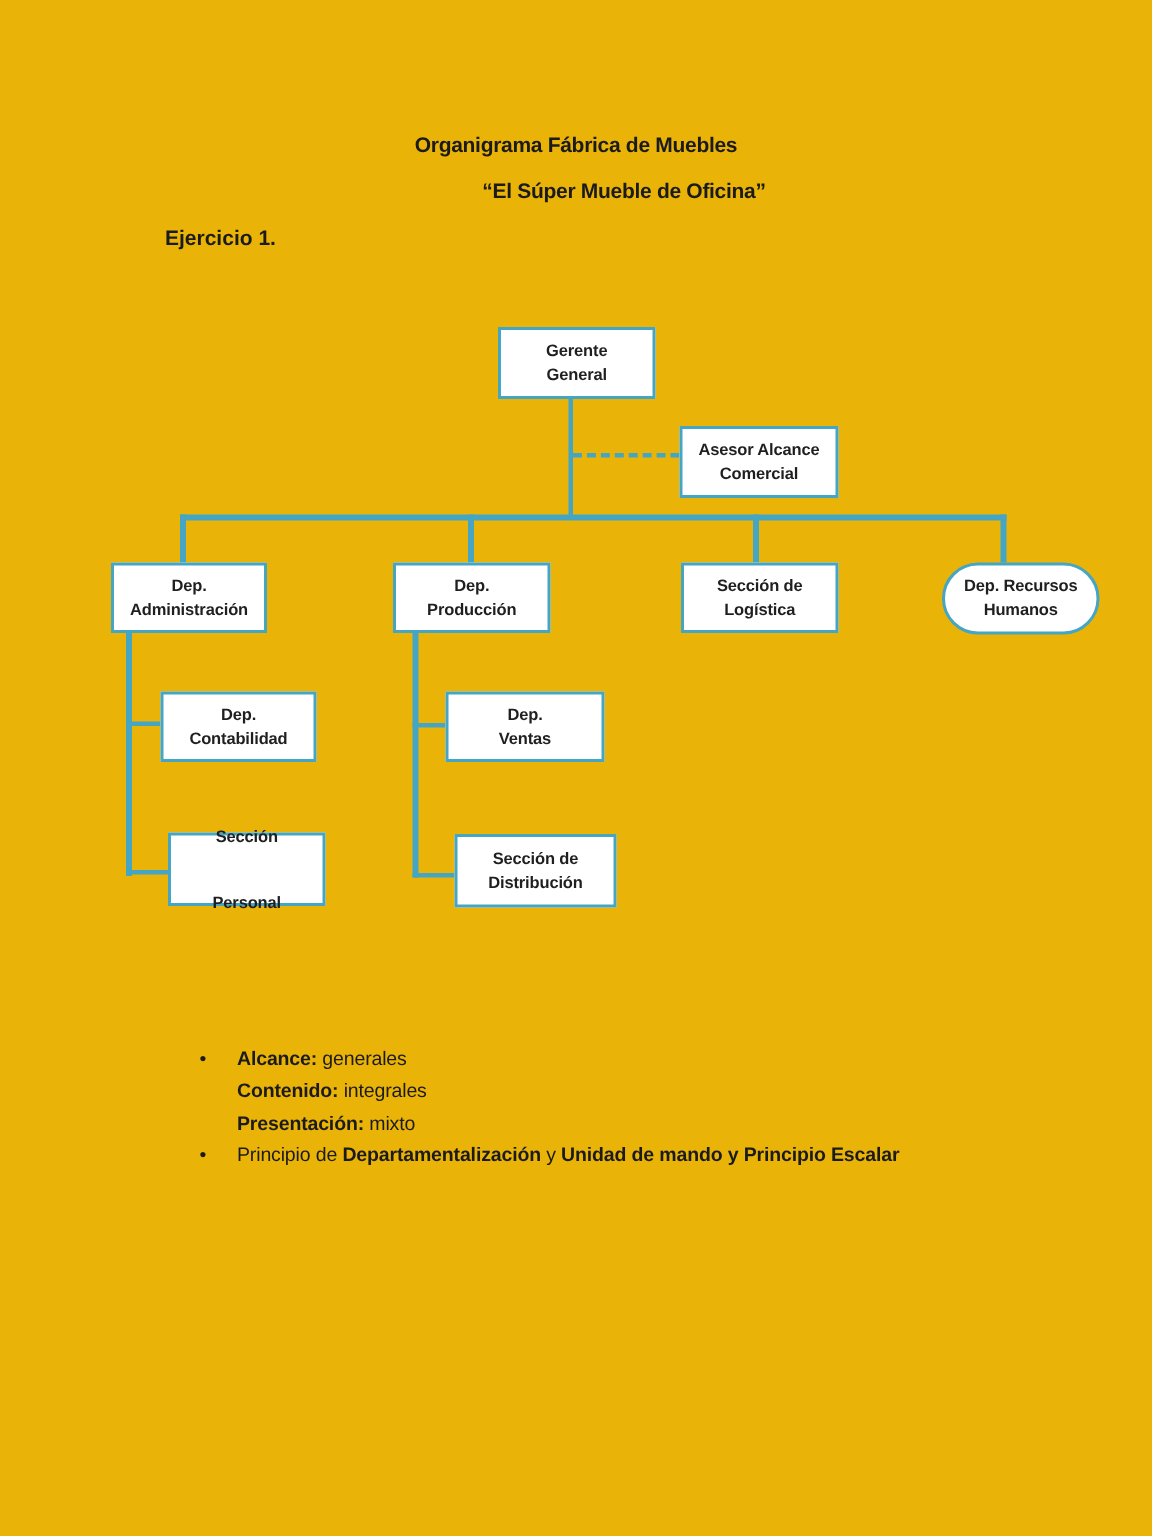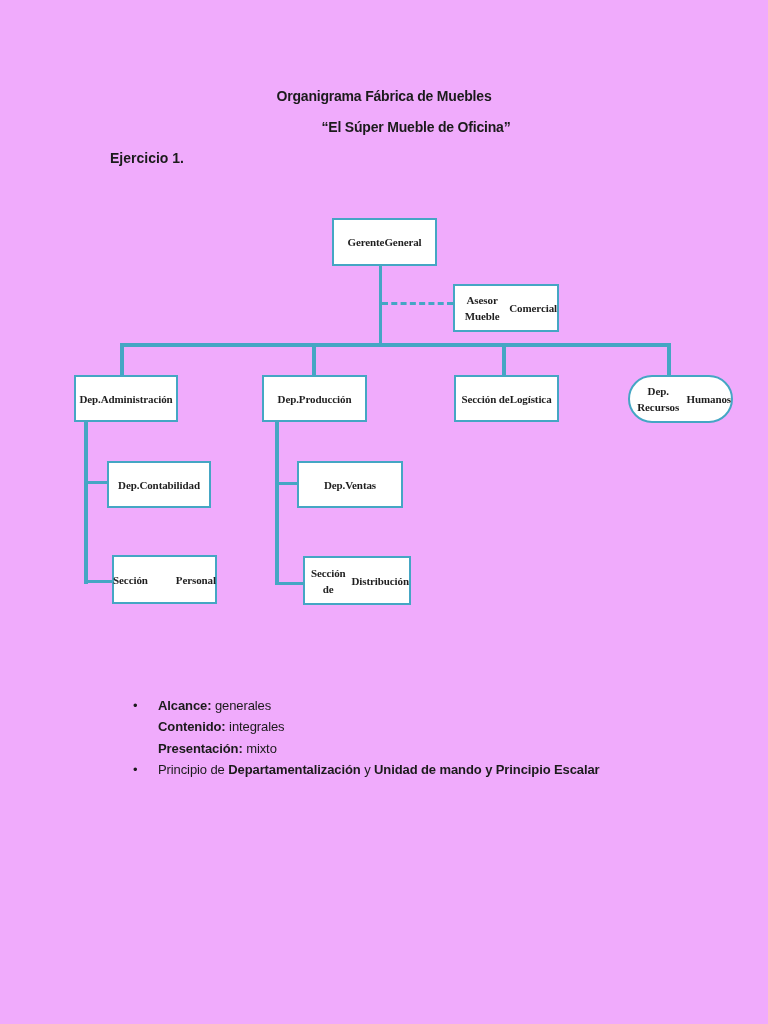--- a/index.html
+++ b/index.html
@@ -1,38 +1,38 @@
 <!DOCTYPE html>
 <html style="--accent: #45a6c4;"><head>
 <meta charset="utf-8">
 <style>
   html,body { margin:0; padding:0; background:#ffffff; }
   :root { --accent:#45a6c4; --ink:#1b1b1b; }
   .page {
-    position:relative; width:768px; height:1024px; background:#f0abfc;
+    position:relative; width:768px; height:1024px; background:#eab308;
     font-family:"Liberation Sans", sans-serif; color:var(--ink);
     overflow:hidden; margin:0 auto;
   }
   .doc-title {
     position:absolute; left:0; width:768px; text-align:center;
     font-weight:bold; font-size:14px; letter-spacing:-0.2px; color:var(--ink);
   }
   .doc-title.t1 { top:88px; }
   .doc-title.t2 { top:119px;margin-left:32px; }
   .exercise {
     position:absolute; left:110px; top:150px;
     font-weight:bold; font-size:14px; color:var(--ink);
   }
   
   .node {
     position:absolute; box-sizing:border-box;
     border:2px solid var(--accent); background:#ffffff;
-    display:flex; flex-direction:row; align-items:center; justify-content:center;
+    display:flex; flex-direction:column; align-items:center; justify-content:center;
     text-align:center; font-weight:bold; font-size:11px; line-height:16px;
-    color:#1f1f1f; letter-spacing:-0.1px; z-index:2;font-family:Liberation Serif, serif;
+    color:#1f1f1f; letter-spacing:-0.1px; z-index:2;
   }
   .n-gerente      { left:332px; top:218px; width:105px; height:48px; }
   .n-asesor       { left:453px; top:284px; width:106px; height:48px; }
   .n-admin        { left:74px;  top:375px; width:104px; height:47px; }
   .n-produccion   { left:262px; top:375px; width:105px; height:47px; }
   .n-logistica    { left:454px; top:375px; width:105px; height:47px; }
   .n-rrhh         { left:628px; top:375px; width:105px; height:48px;border-radius:24px; }
   .n-contabilidad { left:107px; top:461px; width:104px; height:47px; }
   .n-personal     { left:112px; top:555px; width:105px; height:49px;gap:28px; }
   .n-ventas       { left:297px; top:461px; width:106px; height:47px; }
@@ -84,21 +84,21 @@
   <div class="line l-stub-personal"></div>
   <div class="line l-stem-prod"></div>
   <div class="line l-stub-ventas"></div>
   <div class="line l-stub-distrib"></div>
 
   <div class="node n-gerente">
     <span>Gerente</span>
     <span>General</span>
   </div>
   <div class="node n-asesor">
-    <span>Asesor Mueble</span>
+    <span>Asesor Alcance</span>
     <span>Comercial</span>
   </div>
   <div class="node n-admin">
     <span>Dep.</span>
     <span>Administración</span>
   </div>
   <div class="node n-produccion">
     <span>Dep.</span>
     <span>Producción</span>
   </div>

